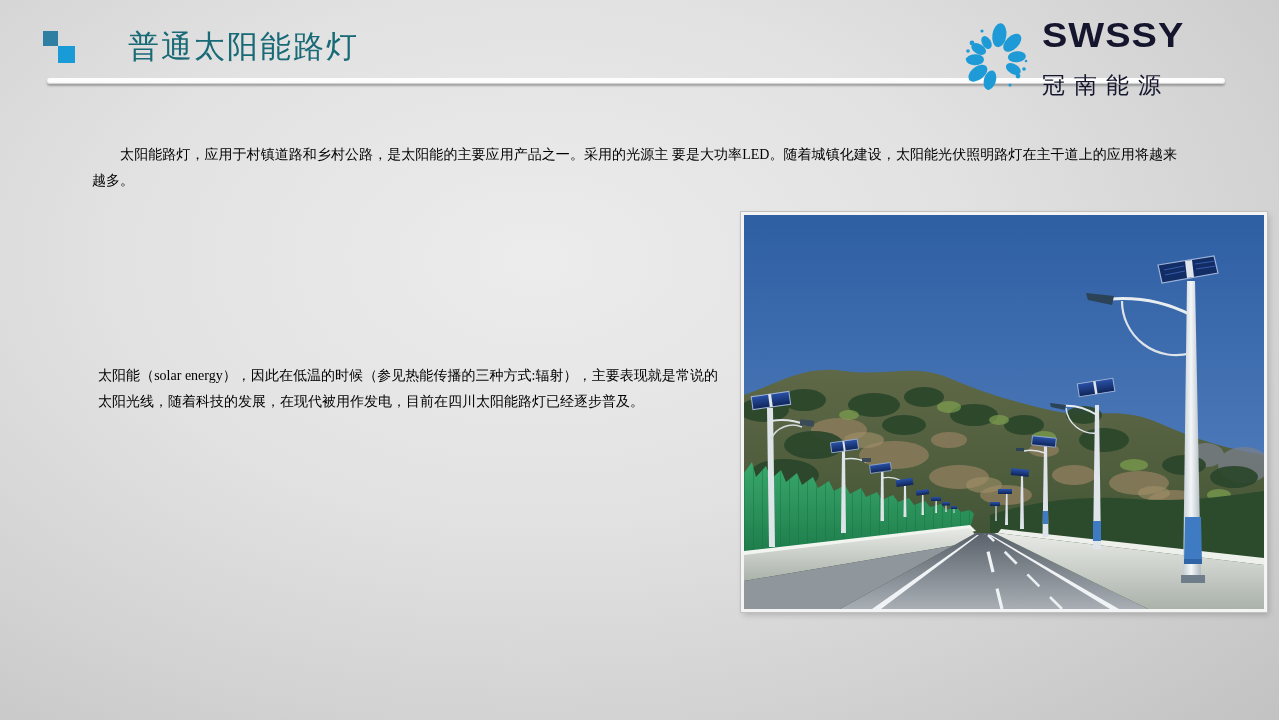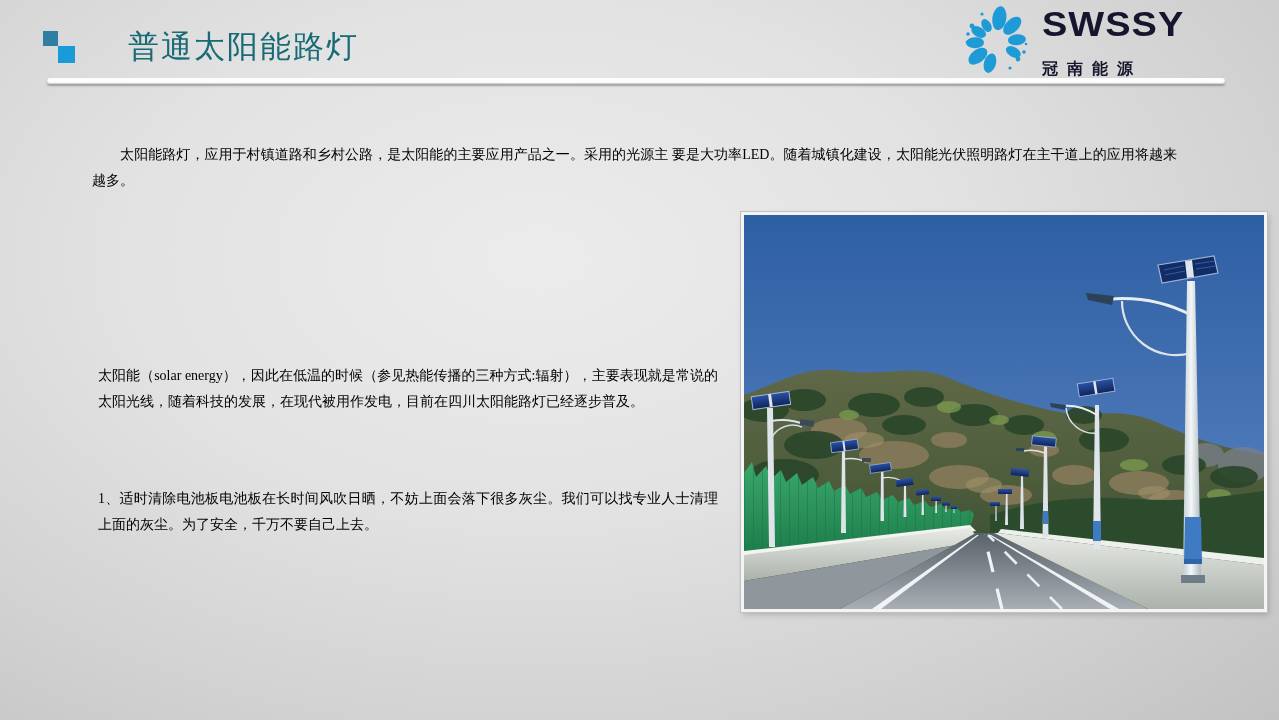--- a/index.html
+++ b/index.html
@@ -10,26 +10,26 @@
   
   .sq{position:absolute;}
   .sq1{left:43px;top:31px;width:15px;height:15px;background:#2f7fa3;}
   .sq2{left:58px;top:46px;width:17px;height:17px;background:#189bd7;}
   .page-title{position:absolute;left:128px;top:26px;font-size:31px;font-weight:normal;
               color:#186a76;letter-spacing:2px;}
   .title-underline{position:absolute;left:47px;top:78px;width:1178px;height:6px;
                    background:#fdfdfd;border-radius:3px;
                    box-shadow:0 2px 2px rgba(110,110,110,.55), inset 0 -1px 1px #cfcfcf;}
   
-  .logo{position:absolute;left:958px;top:4px;display:flex;align-items:center;}
+  .logo{position:absolute;left:958px;top:16px;display:flex;align-items:center;}
   .logo-icon{width:76px;height:76px;}
   .logo-text{margin-left:8px;color:#15152e;}
   .brand{font-size:38px;font-weight:800;letter-spacing:1px;line-height:36px;
          transform:scaleY(.92);transform-origin:left bottom;}
-  .company{font-size:16px;font-weight:700;letter-spacing:9px;margin-top:18px;}
+  .company{font-size:23px;font-weight:400;letter-spacing:9px;margin-top:18px;}
   
   .para{position:absolute;color:#000;font-family:"Liberation Serif","DejaVu Serif",serif;
         font-size:14px;line-height:26px;text-align:justify;}
   .intro{left:92px;top:142px;width:1085px;}
   .p2{left:98px;top:209px;width:620px;}
   .p3{left:98px;top:363px;width:620px;}
   .p4{left:98px;top:486px;width:620px;}
   .p5{left:98px;top:596px;width:620px;}
   
   .photo{position:absolute;left:741px;top:212px;width:526px;height:400px;
@@ -71,21 +71,20 @@
       </g>
     </svg>
     <div class="logo-text">
       <div class="brand">SWSSY</div>
       <div class="company">冠南能源</div>
     </div>
   </div>
 
   <div class="para intro">　　太阳能路灯，应用于村镇道路和乡村公路，是太阳能的主要应用产品之一。采用的光源主 要是大功率LED。随着城镇化建设，太阳能光伏照明路灯在主干道上的应用将越来越多。</div>
   <div class="para p3">太阳能（solar energy），因此在低温的时候（参见热能传播的三种方式:辐射），主要表现就是常说的太阳光线，随着科技的发展，在现代被用作发电，目前在四川太阳能路灯已经逐步普及。</div>
-  <div class="para p4">1、适时清除电池板电池板在长时间风吹日晒，不妨上面会落下很多灰尘。我们可以找专业人士清理上面的灰尘。为了安全，千万不要自己上去。</div>
 
   <div class="photo">
     <svg viewBox="0 0 520 394" preserveAspectRatio="none">
       <defs>
         <linearGradient id="sky" x1="0" y1="0" x2="0" y2="1">
           <stop offset="0" stop-color="#2e5fa3"></stop>
             <stop offset=".6" stop-color="#4a77b7"></stop>
             <stop offset="1" stop-color="#7b9dd0"></stop>
         </linearGradient>
         <linearGradient id="mtn" x1="0" y1="0" x2="0" y2="1">

